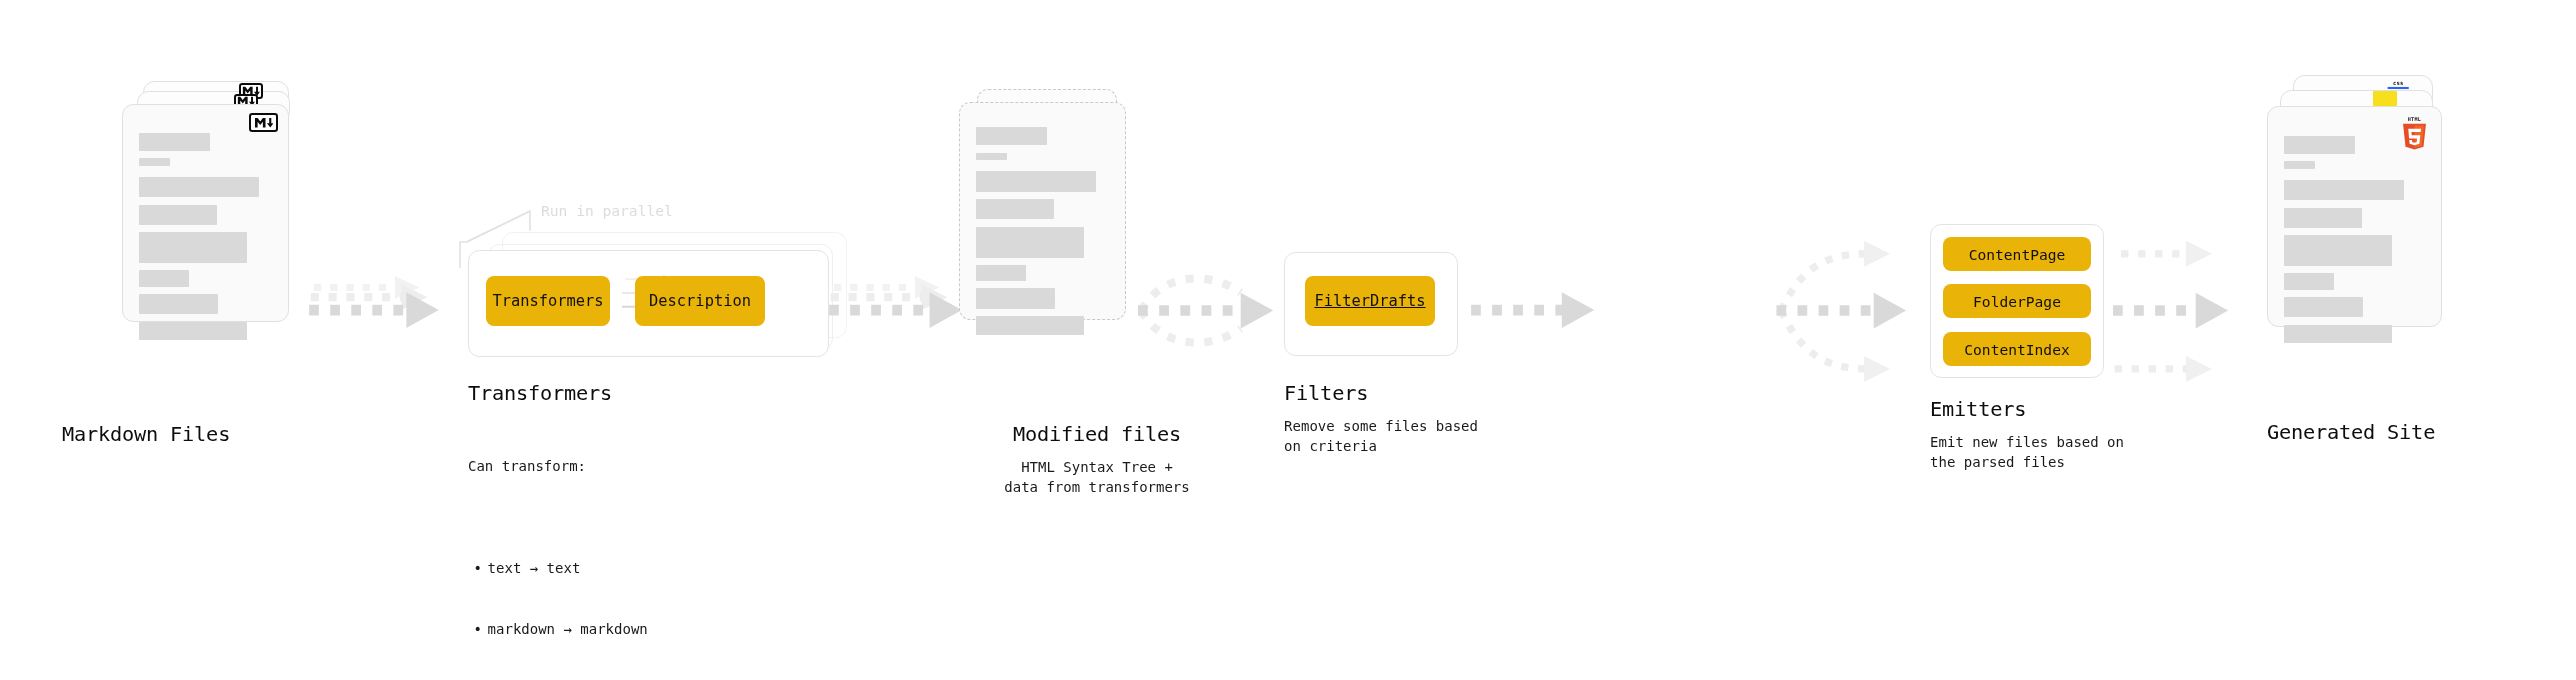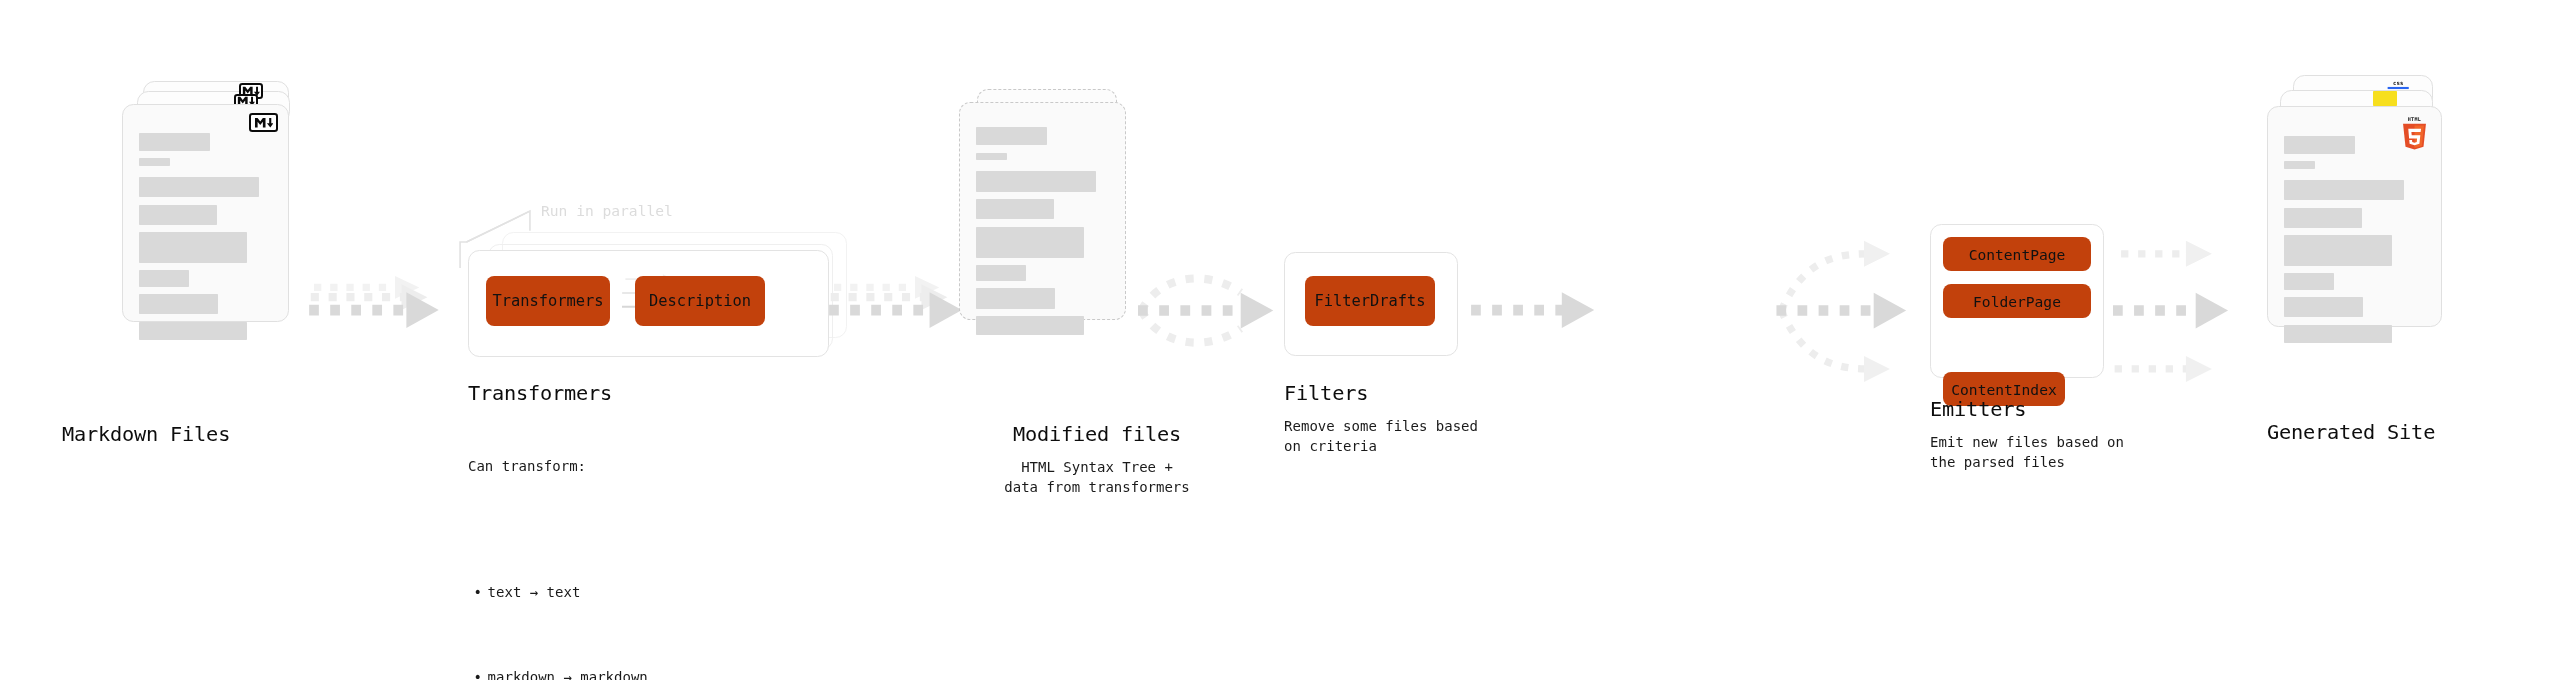--- a/index.html
+++ b/index.html
@@ -105,21 +105,20 @@
     color: #1a1a1a;
     white-space: pre;
   }
   .caption-sub .bullets {
     margin: 0;
     padding: 0;
     list-style: none;
   }
   .caption-sub .bullets li {
     white-space: pre;
-    margin-top: 24px;
   }
   .caption-sub .bullets li::before {
     content: "\2022";
     display: inline-block;
     width: 1.4em;
     text-align: center;
   }
 
   
   .group-box {
@@ -129,21 +128,21 @@
     background: #ffffff;
     box-sizing: border-box;
   }
   .group-box.ghost {
     border-color: #f0f0f0;
     background: transparent;
   }
 
   .chip {
     position: absolute;
-    background: #c2410c;
+    background: #eab308;
     border-radius: 8.1px;
     display: flex;
     align-items: center;
     justify-content: center;
     font-size: 15.4px;
     color: #111;
     letter-spacing: 0px;
     box-sizing: border-box;
     white-space: nowrap;
   }
@@ -320,21 +319,21 @@
       <path d="M4 62 C 30 14, 90 14, 126 40" fill="none" stroke="#ededed" stroke-width="10" stroke-dasharray="10 13"></path>
       <path d="M4 62 C 30 110, 90 110, 126 84" fill="none" stroke="#ededed" stroke-width="10" stroke-dasharray="10 13"></path>
       <line x1="0" y1="62" x2="130" y2="62" stroke="#d9d9d9" stroke-width="13" stroke-dasharray="12 14"></line>
       <polygon points="126,40 166,62 126,84" fill="#d9d9d9"></polygon>
     </svg>
   </div>
 
   <div class="stage" style="left:1276px; top:0; width:268px; height:681px;">
 
     <div class="group-box" style="left:8.1px; top:252px; width:174px; height:104px;"></div>
-    <div class="chip" style="left:29px; top:276px; width:130px; height:50px;">FilterDrafts</div>
+    <div class="chip" style="left:29px; top:276px; width:130px; height:50px;text-decoration:underline;">FilterDrafts</div>
 
     <div class="stage-label-wrap" style="left:8.1px; top:382px; width:244px;">
       <div class="caption-title">Filters</div>
       <div class="caption-sub">Remove some files based
 on criteria</div>
     </div>
   </div>
 
   <div class="connector" style="left:1471px; top:268px; width:146px; height:81px;">
     <svg width="146" height="81" viewBox="0 0 180 100" aria-hidden="true">
@@ -353,21 +352,21 @@
       <line x1="0" y1="92" x2="128" y2="92" stroke="#d9d9d9" stroke-width="13" stroke-dasharray="12 14"></line>
       <polygon points="120,70 160,92 120,114" fill="#d9d9d9"></polygon>
     </svg>
   </div>
 
   <div class="stage" style="left:1922px; top:0; width:276px; height:681px;">
 
     <div class="group-box" style="left:8.1px; top:224px; width:174px; height:154px;"></div>
     <div class="chip" style="left:21px; top:237px; width:148px; height:34px; font-size:14.6px;">ContentPage</div>
     <div class="chip" style="left:21px; top:284px; width:148px; height:34px; font-size:14.6px;">FolderPage</div>
-    <div class="chip" style="left:21px; top:332px; width:122px; height:34px; font-size:14.6px;margin-top:40px;">ContentIndex</div>
+    <div class="chip" style="left:21px; top:332px; width:148px; height:34px; font-size:14.6px;">ContentIndex</div>
 
     <div class="stage-label-wrap" style="left:8.1px; top:398px; width:260px;">
       <div class="caption-title">Emitters</div>
       <div class="caption-sub">Emit new files based on
 the parsed files</div>
     </div>
   </div>
 
   <div class="connector" style="left:2113px; top:236px; width:154px; height:154px;">
     <svg width="154" height="154" viewBox="0 0 190 190" aria-hidden="true">

